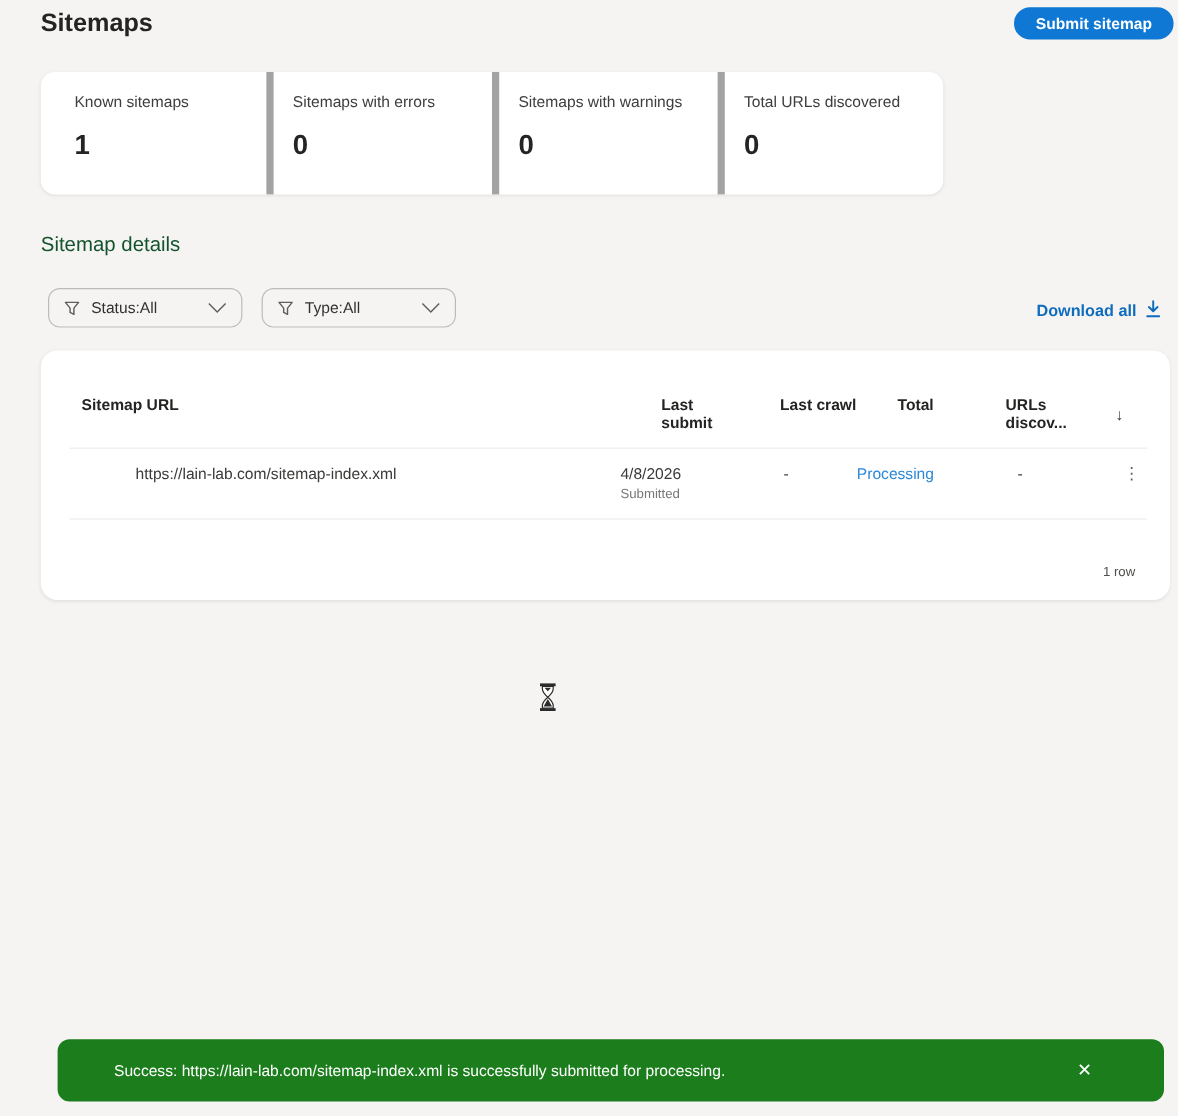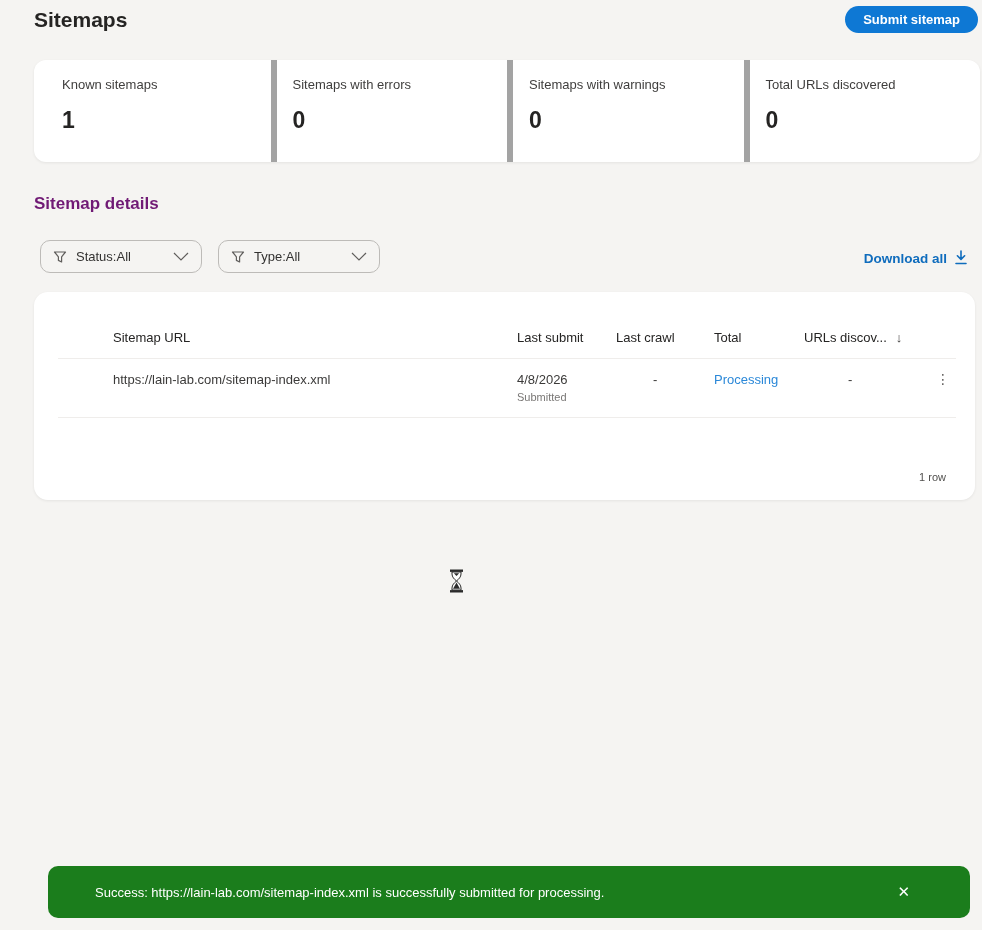--- a/index.html
+++ b/index.html
@@ -24,34 +24,34 @@
     background:#0e78d4; color:#ffffff;
     border:none; border-radius:14px;
     font-family:"Liberation Sans", sans-serif;
     font-size:13px; font-weight:700;
     cursor:pointer;
   }
 
   
   .stats-card {
     position:absolute; left:34px; top:60px;
-    width:946px; height:102px;
+    width:752px; height:102px;
     background:#ffffff; border-radius:12px;
     box-shadow:0 1px 3px rgba(0,0,0,.07);
     display:grid; grid-template-columns:1fr 1fr 1fr 1fr;
   }
   .stat-cell { padding:17px 0 0 16px; border-left:6px solid #a3a3a3; }
   .stat-cell:first-child { border-left:none; padding-left:28px; border-radius:12px 0 0 12px; }
   .stat-label { font-size:13px; color:#3f3e3d; }
   .stat-value { margin-top:15px; font-size:23px; font-weight:700; color:#252423; }
 
   
   .section-title {
     position:absolute; left:34px; top:194px;
-    font-size:17px; font-weight:700; color:#701a75; margin:0;
+    font-size:17px; font-weight:400; color:#14532d; margin:0;
   }
 
   
   .filter-row { position:absolute; left:40px; top:240px; display:flex; gap:16px; }
   .filter-pill {
     width:162px; height:33px;
     border:1px solid #bdbbb8; border-radius:10px;
     display:flex; align-items:center; gap:9px;
     padding:0 12px; cursor:pointer; background:transparent;
   }
@@ -71,21 +71,21 @@
     width:941px; height:208px;
     background:#ffffff; border-radius:14px;
     box-shadow:0 1px 3px rgba(0,0,0,.07);
   }
   .grid {
     display:grid;
     grid-template-columns:483px 99px 98px 90px 132px 1fr;
     align-items:start;
   }
   .thead { padding-top:38px; }
-  .thead .cell { font-size:13px; font-weight:400; color:#252423; }
+  .thead .cell { font-size:13px; font-weight:700; color:#252423;padding-left:34px; }
   .divider { height:1px; background:#efedeb; margin:0 19px 0 24px; }
   .thead-divider { margin-top:13px; }
   .trow { padding-top:13px; padding-bottom:14px; }
   .trow .cell { font-size:13px; color:#3b3a39; }
   .c1 { padding-left:79px; }
   .pad-dash-crawl { padding-left:37px; }
   .pad-dash-urls { padding-left:44px; }
   .status-link { color:#2b88d8; cursor:pointer; }
   .submit-sub { font-size:11px; color:#797775; margin-top:4px; }
   .sort-col { display:flex; gap:9px; align-items:center; }

